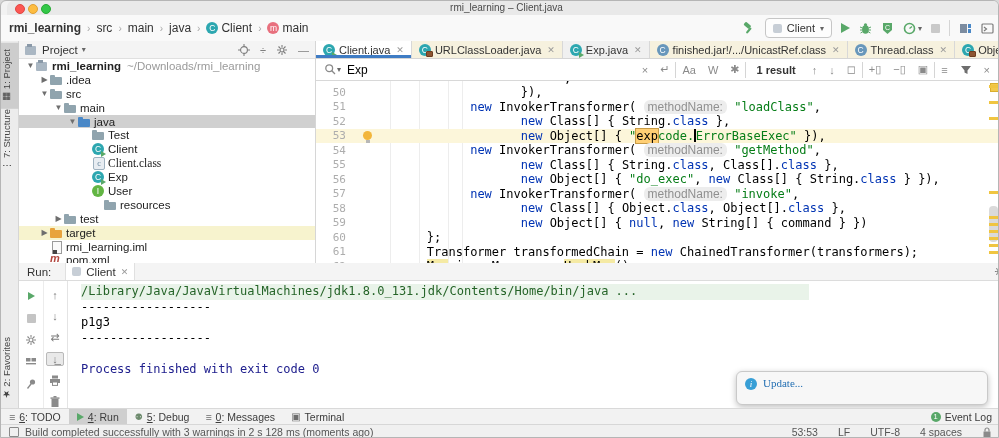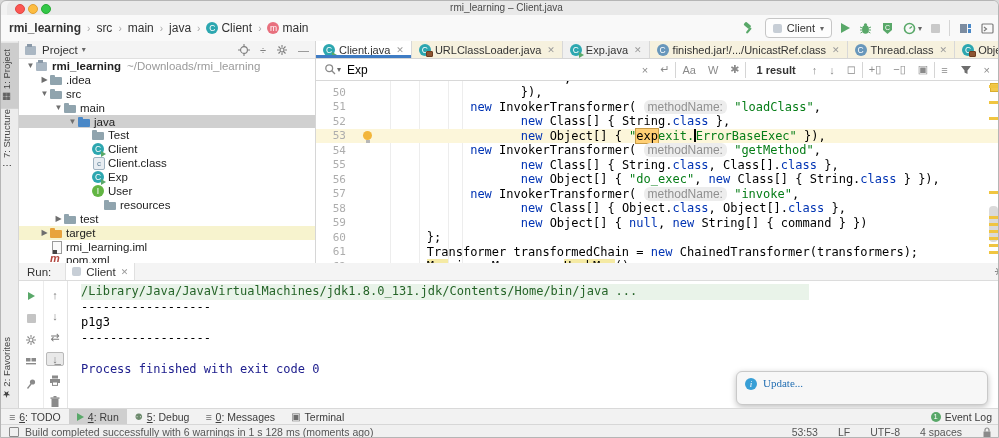--- a/index.html
+++ b/index.html
@@ -280,21 +280,21 @@
         <div class="trow" style="padding-left: 62px;">
           <span class="tarrow"></span>
           <span class="ico folder"></span>
           <span class="tlabel">Test</span>
         </div>
         <div class="trow" style="padding-left: 62px;">
           <span class="tarrow"></span>
           <span class="circ cls runmark">C</span>
           <span class="tlabel">Client</span>
         </div>
-        <div class="trow" style="padding-left: 62px;">
+        <div class="trow" style="padding-left: 62px; font-family: Liberation Serif, serif;">
           <span class="tarrow"></span>
           <span class="ico classfile"></span>
           <span class="tlabel">Client.class</span>
         </div>
         <div class="trow" style="padding-left: 62px;">
           <span class="tarrow"></span>
           <span class="circ cls runmark">C</span>
           <span class="tlabel">Exp</span>
         </div>
         <div class="trow" style="padding-left: 62px;">
@@ -411,21 +411,21 @@
           <span class="lnum">51</span>
           <span class="ltext">              <span class="tk">new</span> InvokerTransformer( <span class="th">methodName:</span> <span class="ts">"loadClass"</span>,</span>
         </div>
         <div class="cline">
           <span class="lnum">52</span>
           <span class="ltext">                     <span class="tk">new</span> Class[] { String.<span class="tk">class</span> },</span>
         </div>
         <div class="cline cur">
           <span class="lnum">53</span>
           <span class="bulb"></span>
-          <span class="ltext">                     <span class="tk">new</span> Object[] { <span class="ts">"</span><span class="tm">exp</span><span class="ts">exit.</span><span class="caret"></span><span class="ts">ErrorBaseExec"</span> }),</span>
+          <span class="ltext">                     <span class="tk">new</span> Object[] { <span class="ts">"</span><span class="tm">exp</span><span class="ts">code.</span><span class="caret"></span><span class="ts">ErrorBaseExec"</span> }),</span>
         </div>
         <div class="cline">
           <span class="lnum">54</span>
           <span class="ltext">              <span class="tk">new</span> InvokerTransformer( <span class="th">methodName:</span> <span class="ts">"getMethod"</span>,</span>
         </div>
         <div class="cline">
           <span class="lnum">55</span>
           <span class="ltext">                     <span class="tk">new</span> Class[] { String.<span class="tk">class</span>, Class[].<span class="tk">class</span> },</span>
         </div>
         <div class="cline">
@@ -569,21 +569,21 @@
       </span>
       <span class="grow"></span>
       <span class="bitem">
         <span class="badge">1</span>
         <span>Event Log</span>
       </span>
     </div>
 
   <div class="sbarbot">
     <span class="sqicon"></span>
-    <span>Build completed successfully with 6 warnings in 1 s 128 ms (moments ago)</span>
+    <span>Build completed successfully with 3 warnings in 2 s 128 ms (moments ago)</span>
     <span class="grow"></span>
     <span class="sitem">53:53</span>
     <span class="sitem">LF</span>
     <span class="sitem">UTF-8</span>
     <span class="sitem">4 spaces</span>
     <svg class="ic sitem" width="10" height="11" viewBox="0 0 10 11">
       <rect x="1.5" y="4.5" width="7" height="5.5" fill="#8a8a8a"></rect>
         <path d="M3 4.5 V3 a2 2 0 0 1 4 0 V4.5" fill="none" stroke="#8a8a8a" stroke-width="1.2"></path>
     </svg>
   </div>

